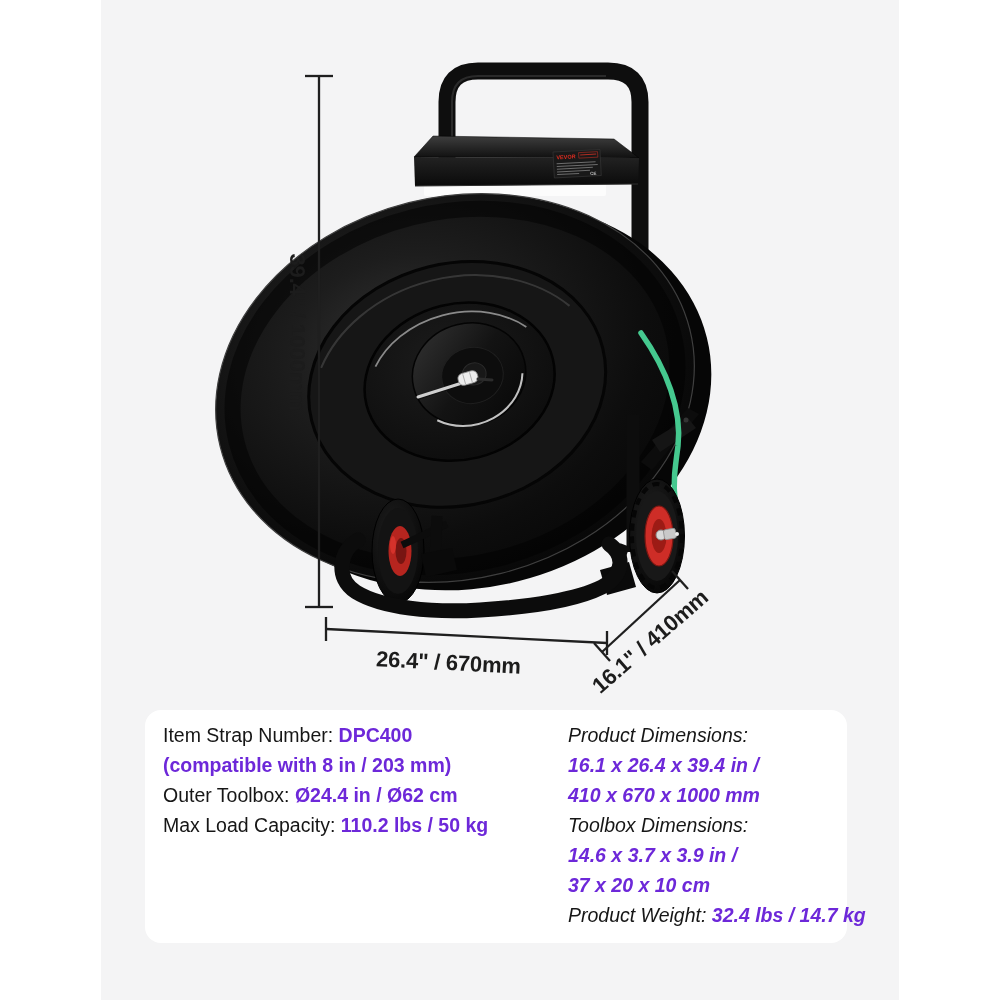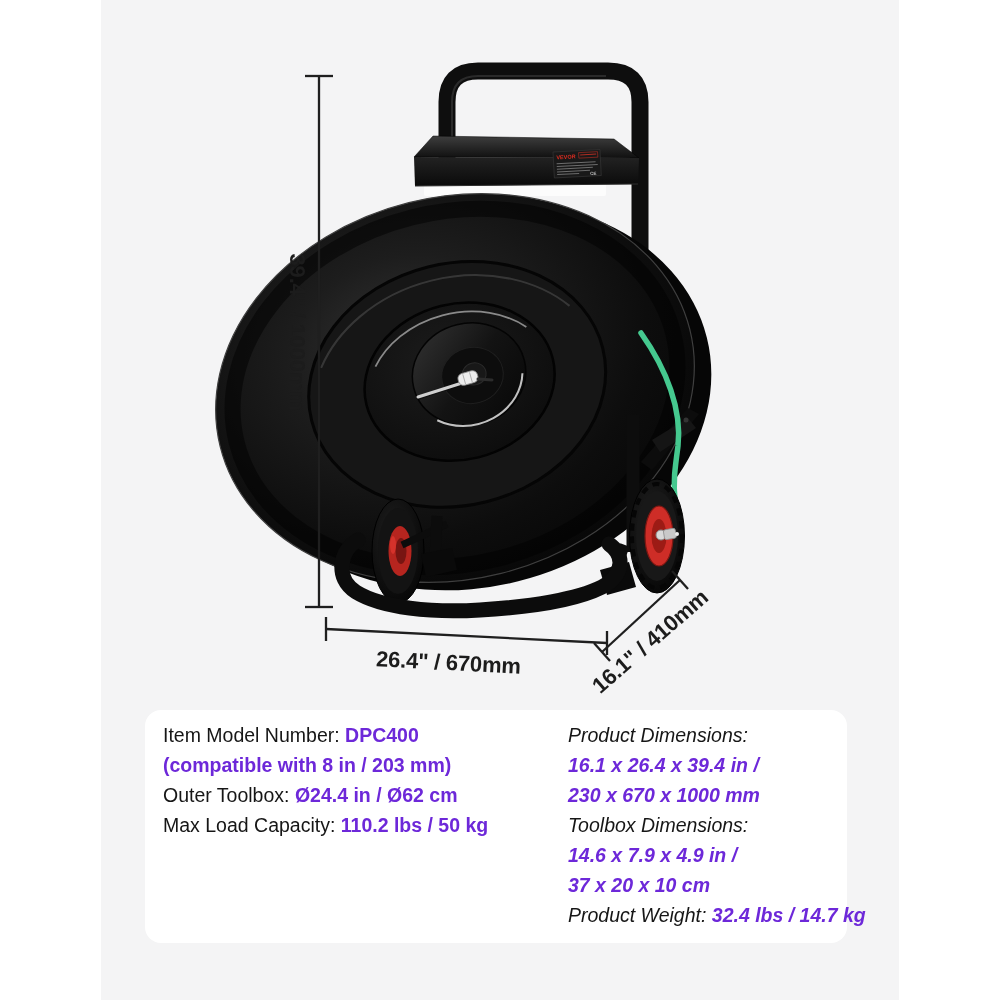--- a/index.html
+++ b/index.html
@@ -164,28 +164,28 @@
     <g stroke="#1f1f1f" stroke-width="2.3">
       <line x1="602" y1="652" x2="680" y2="580"></line>
       <line x1="594" y1="643" x2="610" y2="661"></line>
       <line x1="672" y1="571" x2="688" y2="589"></line>
     </g>
     <text class="dim-text" transform="translate(655 647) rotate(-41)" text-anchor="middle">16.1" / 410mm</text>
   </svg>
 
   <div class="spec-panel">
     <div class="spec-col left">
-      <div class="spec-row"><span class="lbl">Item Model Number: </span><span class="val">DPC400</span></div>
+      <div class="spec-row"><span class="lbl">Item Strap Number: </span><span class="val">DPC400</span></div>
       <div class="spec-row"><span class="lbl"></span><span class="val">(compatible with 8 in / 203 mm)</span></div>
       <div class="spec-row"><span class="lbl">Outer Toolbox: </span><span class="val">Ø24.4 in / Ø62 cm</span></div>
       <div class="spec-row"><span class="lbl">Max Load Capacity: </span><span class="val">110.2 lbs / 50 kg</span></div>
     </div>
     <div class="spec-col right">
       <div class="spec-row"><span class="lbl">Product Dimensions:</span><span class="val"></span></div>
       <div class="spec-row"><span class="lbl"></span><span class="val">16.1 x 26.4 x 39.4 in /</span></div>
-      <div class="spec-row"><span class="lbl"></span><span class="val">230 x 670 x 1000 mm</span></div>
+      <div class="spec-row"><span class="lbl"></span><span class="val">410 x 670 x 1000 mm</span></div>
       <div class="spec-row"><span class="lbl">Toolbox Dimensions:</span><span class="val"></span></div>
-      <div class="spec-row"><span class="lbl"></span><span class="val">14.6 x 7.9 x 4.9 in /</span></div>
+      <div class="spec-row"><span class="lbl"></span><span class="val">14.6 x 3.7 x 3.9 in /</span></div>
       <div class="spec-row"><span class="lbl"></span><span class="val">37 x 20 x 10 cm</span></div>
       <div class="spec-row"><span class="lbl">Product Weight: </span><span class="val">32.4 lbs / 14.7 kg</span></div>
     </div>
   </div>
 </div>
 
 </body></html>

